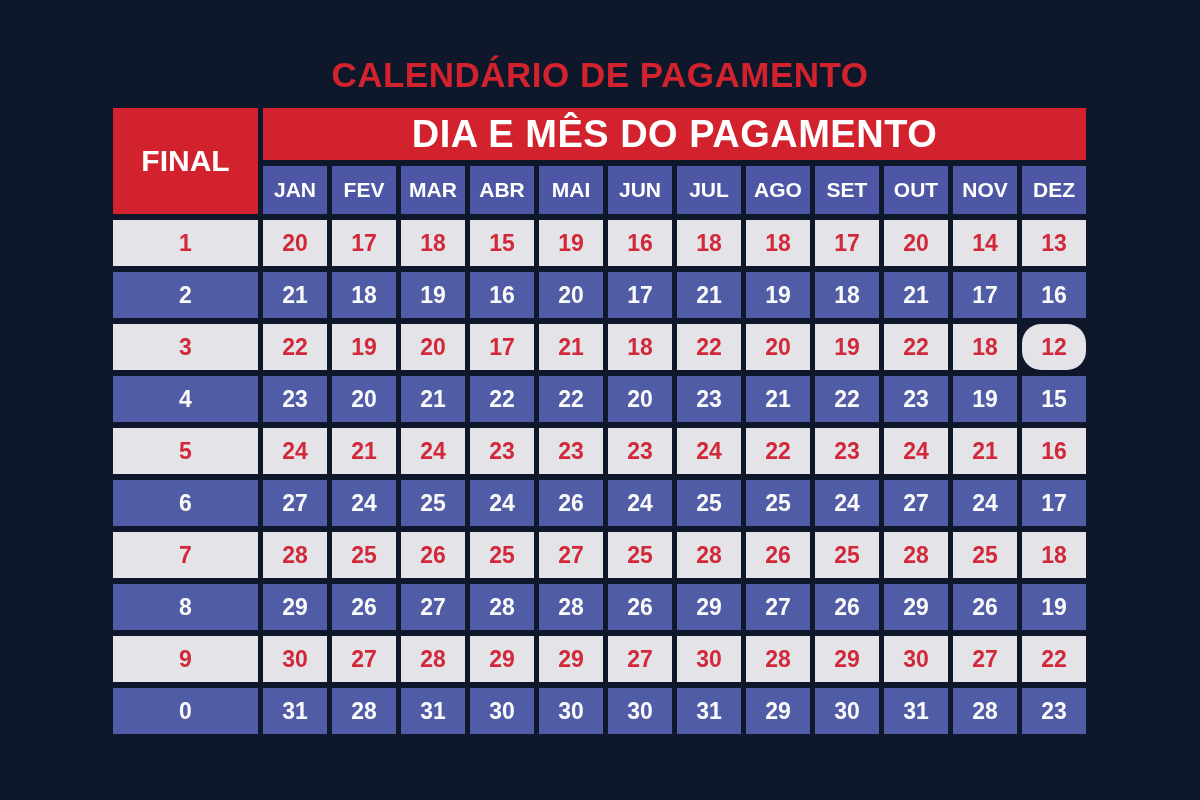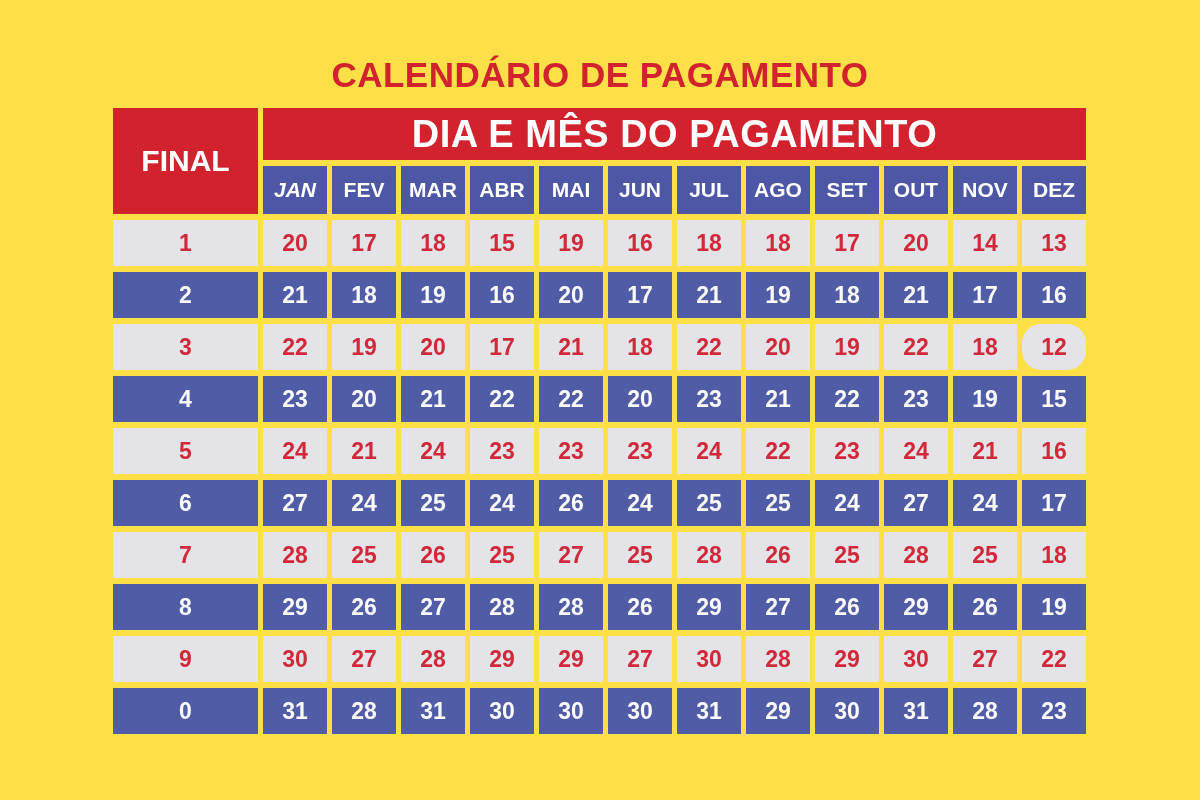--- a/index.html
+++ b/index.html
@@ -1,21 +1,21 @@
 <!DOCTYPE html>
 <html><head>
 <meta charset="utf-8">
 <style>
   * { margin: 0; padding: 0; box-sizing: border-box; }
   body { font-family: "Liberation Sans", sans-serif; }
   .screen {
     position: relative;
     width: 1200px;
     height: 800px;
-    background: #fde047;
+    background: #0f172a;
     overflow: hidden;
   }
   
   .title-row {
     position: absolute;
     top: 48px;
     left: 0;
     width: 100%;
     height: 54px;
     display: flex;
@@ -111,21 +111,21 @@
   <div class="title-row">
     <div class="page-title">CALENDÁRIO DE PAGAMENTO</div>
   </div>
 
   <div class="table-wrap">
     <div class="cell nis-head">
       <span>FINAL</span>
     </div>
     <div class="cell pay-head">DIA E MÊS DO PAGAMENTO</div>
 
-  <div class="cell month" style="grid-area: 2 / 2; font-style: italic;">JAN</div>
+  <div class="cell month" style="grid-area: 2 / 2;">JAN</div>
       <div class="cell month" style="grid-area: 2 / 3;">FEV</div>
       <div class="cell month" style="grid-area: 2 / 4;">MAR</div>
       <div class="cell month" style="grid-area: 2 / 5;">ABR</div>
       <div class="cell month" style="grid-area: 2 / 6;">MAI</div>
       <div class="cell month" style="grid-area: 2 / 7;">JUN</div>
       <div class="cell month" style="grid-area: 2 / 8;">JUL</div>
       <div class="cell month" style="grid-area: 2 / 9;">AGO</div>
       <div class="cell month" style="grid-area: 2 / 10;">SET</div>
       <div class="cell month" style="grid-area: 2 / 11;">OUT</div>
       <div class="cell month" style="grid-area: 2 / 12;">NOV</div>

